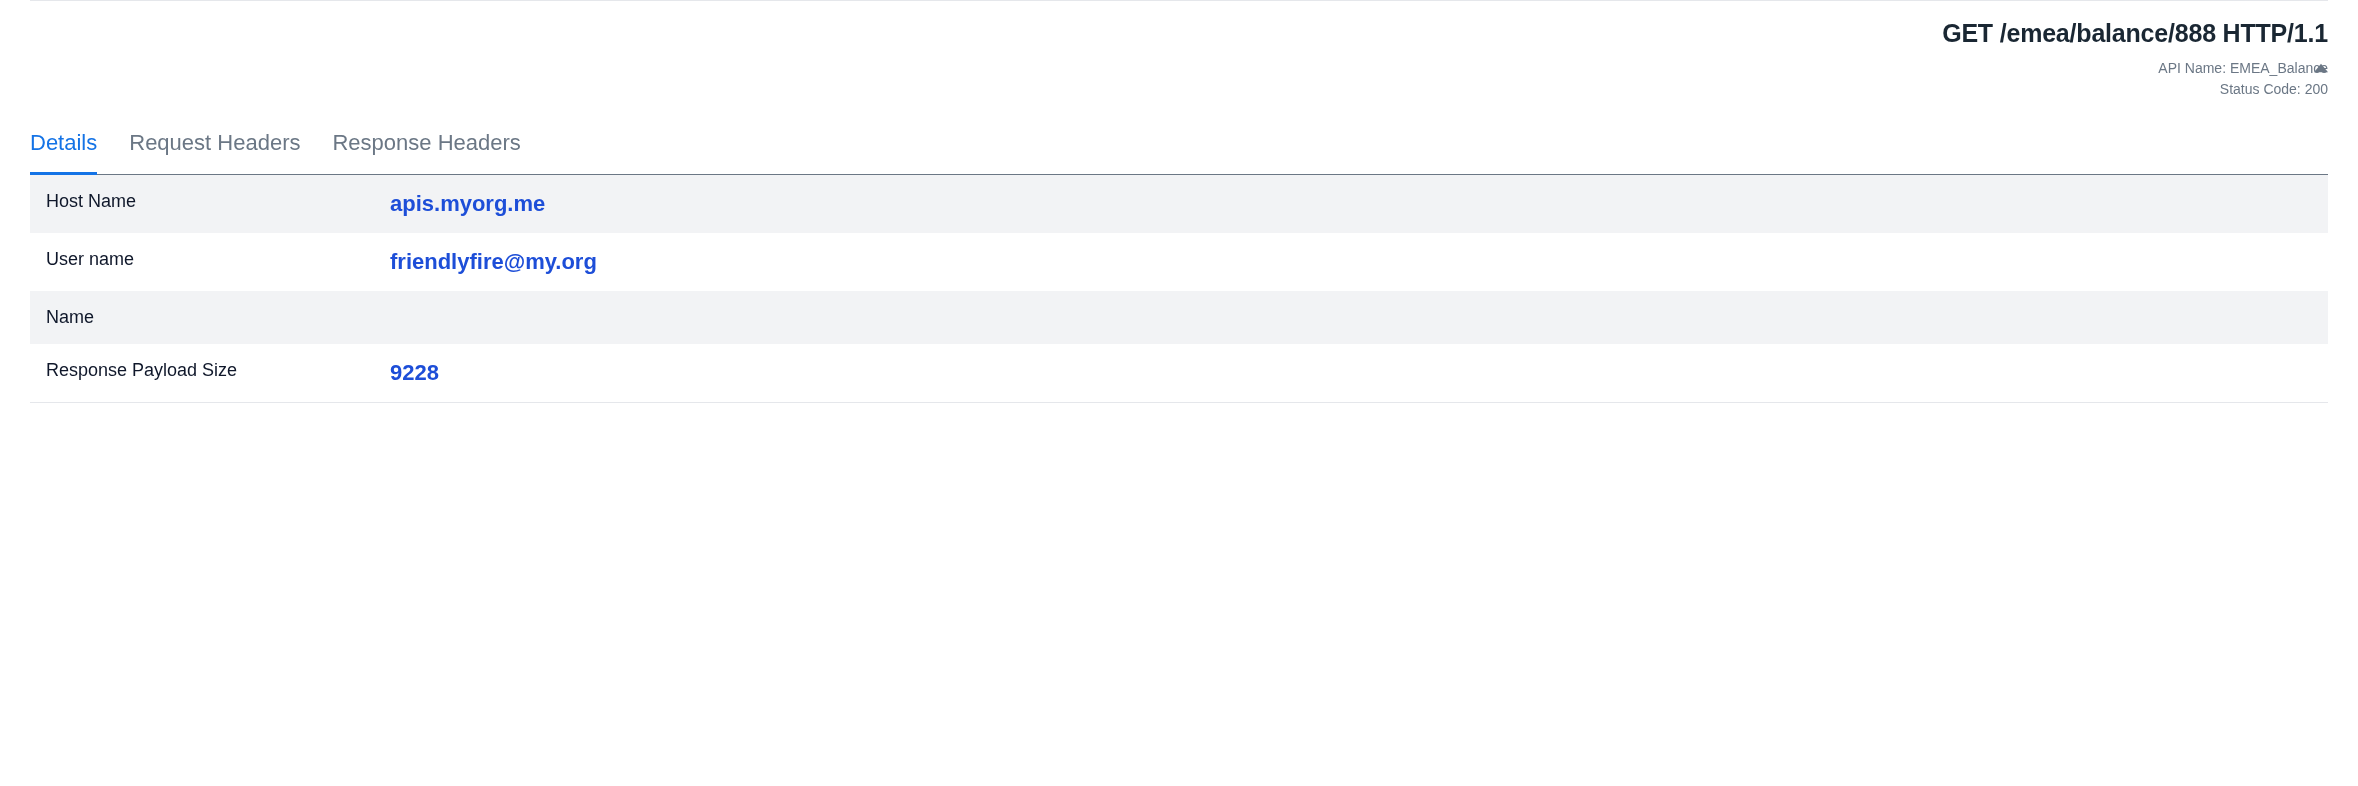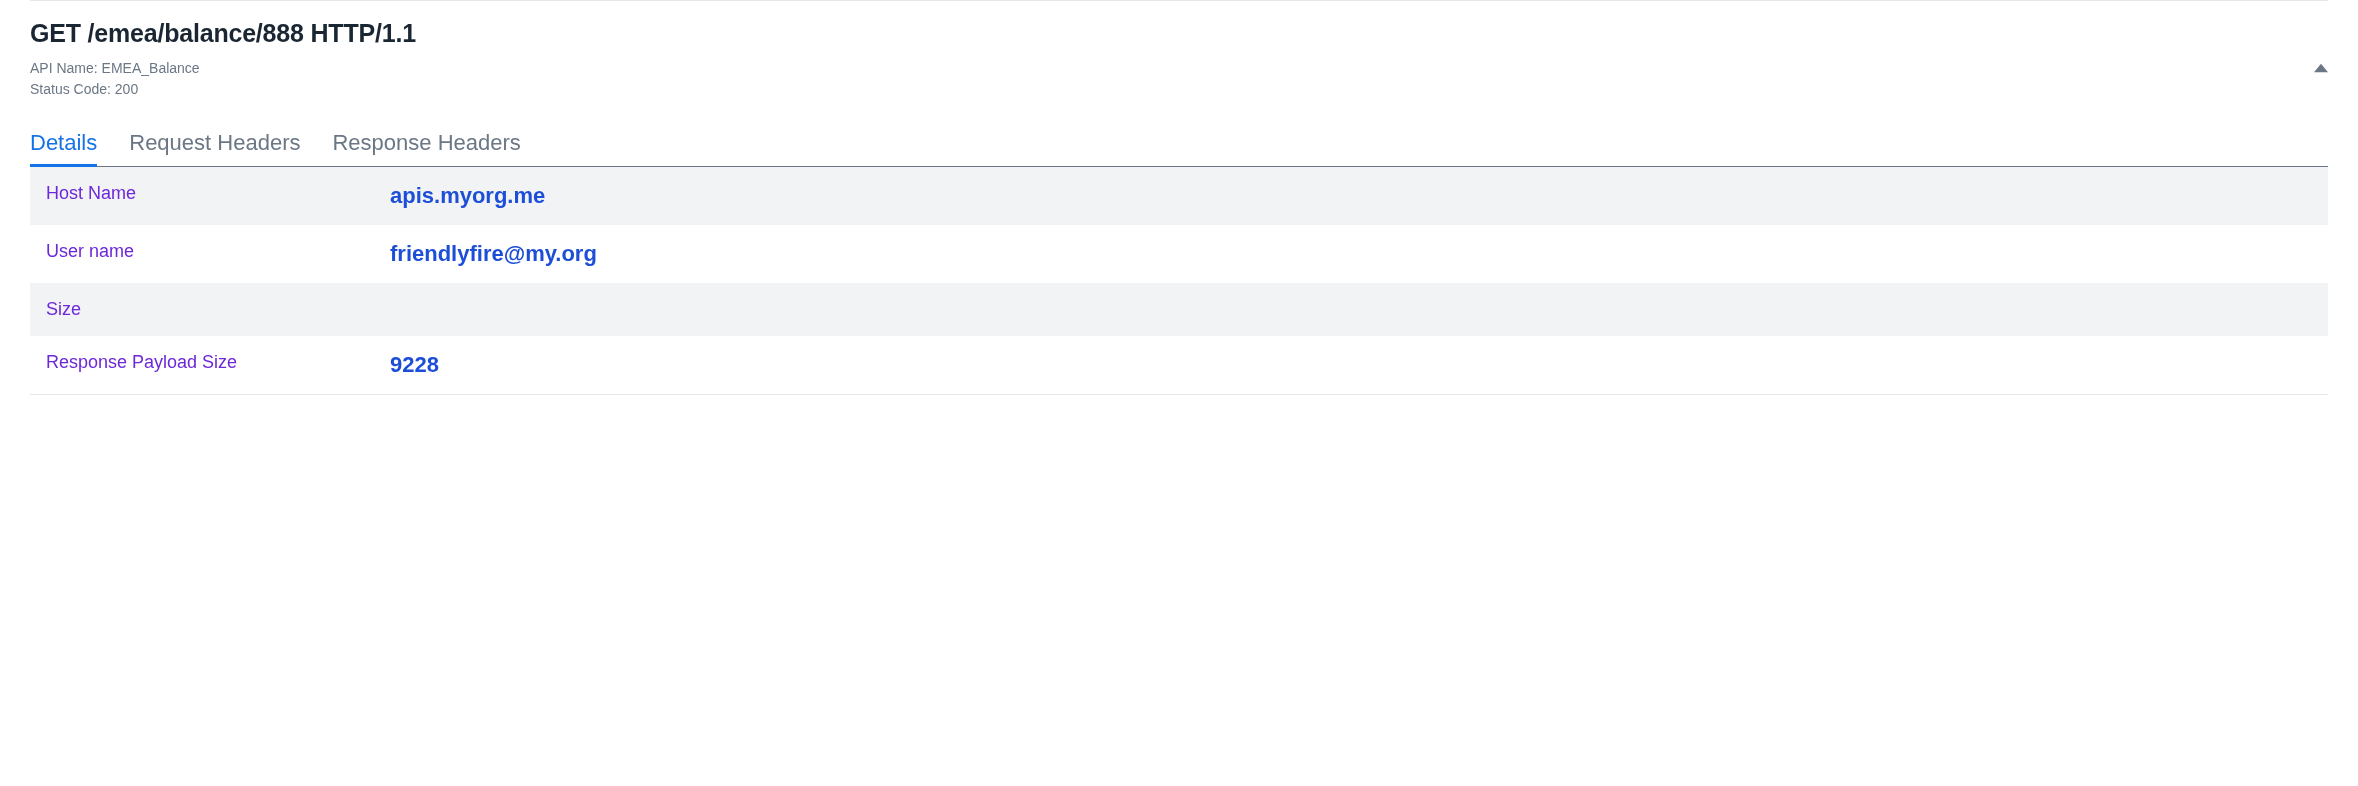--- a/index.html
+++ b/index.html
@@ -13,20 +13,21 @@
       color: #1a2733;
       padding: 0 30px;
     }
     .top-divider {
       border-top: 1px solid #e5e7eb;
       margin-bottom: 18px;
     }
     .header-section {
       position: relative;
       margin-bottom: 30px;
+      text-align: right;
     }
     .request-title {
       font-size: 25px;
       font-weight: 600;
       color: #1a2733;
       margin-bottom: 10px;
       letter-spacing: -0.2px;
     }
     .meta-line {
       font-size: 14px;
@@ -47,21 +48,21 @@
     }
     .tabs {
       display: flex;
       gap: 32px;
       border-bottom: 1px solid #6b7785;
       margin-bottom: 0;
     }
     .tab {
       font-size: 22px;
       color: #6b7785;
-      padding-bottom: 10px;
+      padding-bottom: 18px;
       cursor: pointer;
       position: relative;
       font-weight: 400;
     }
     .tab.active {
       color: #1473e6;
       font-weight: 500;
     }
     .tab.active::after {
       content: "";
@@ -83,21 +84,21 @@
       background: #f2f3f5;
     }
     .details-row:nth-child(even) {
       background: #ffffff;
     }
     .details-label {
       width: 360px;
       flex-shrink: 0;
       padding: 16px 0 16px 16px;
       font-size: 18px;
-      color: #6d28d9;
+      color: #0f172a;
       font-weight: 400;
     }
     .details-value {
       flex: 1;
       padding: 16px 16px 16px 0;
       font-size: 22px;
       color: #1d4ed8;
       word-break: break-all;
       font-weight: 700;
     }
@@ -136,21 +137,21 @@
 <div class="details-table">
   <div class="details-row">
     <div class="details-label">Host Name</div>
     <div class="details-value">apis.myorg.me</div>
   </div>
   <div class="details-row">
     <div class="details-label">User name</div>
     <div class="details-value">friendlyfire@my.org</div>
   </div>
   <div class="details-row">
-    <div class="details-label">Size</div>
+    <div class="details-label">Name</div>
   </div>
   <div class="details-row">
     <div class="details-label">Response Payload Size</div>
     <div class="details-value">9228</div>
   </div>
 </div>
 
 <div class="bottom-divider"></div>
 
 </body></html>

